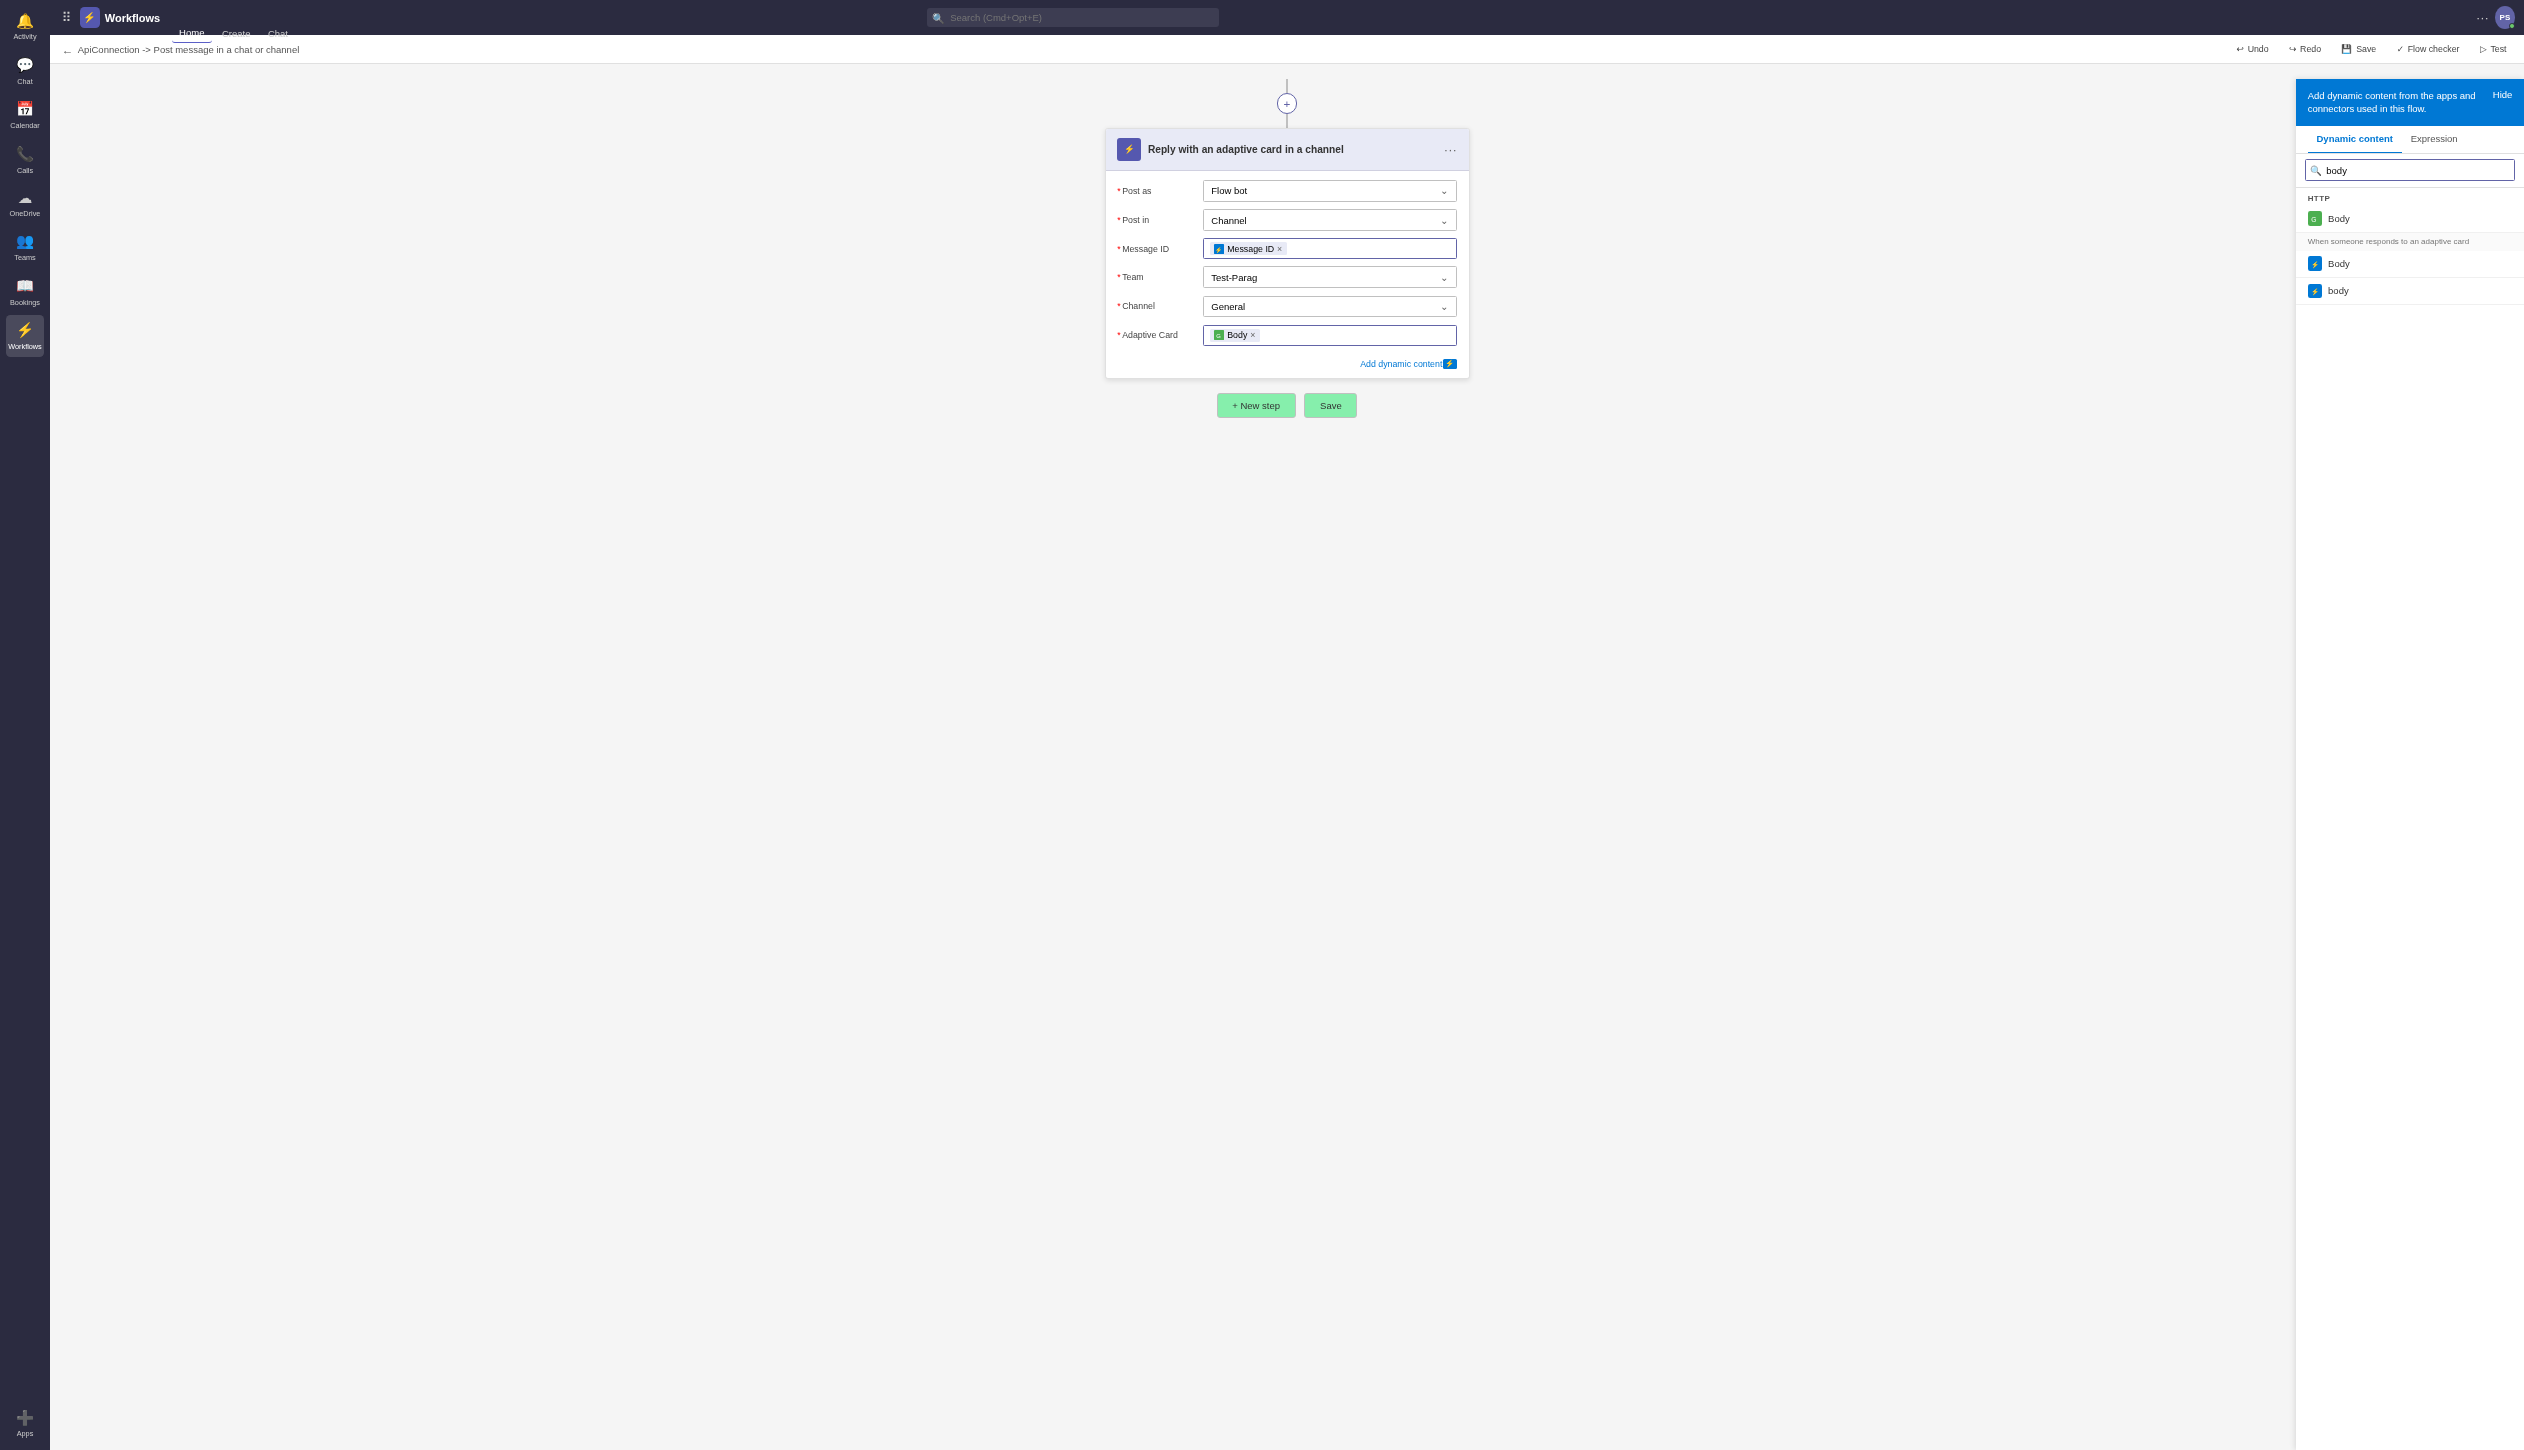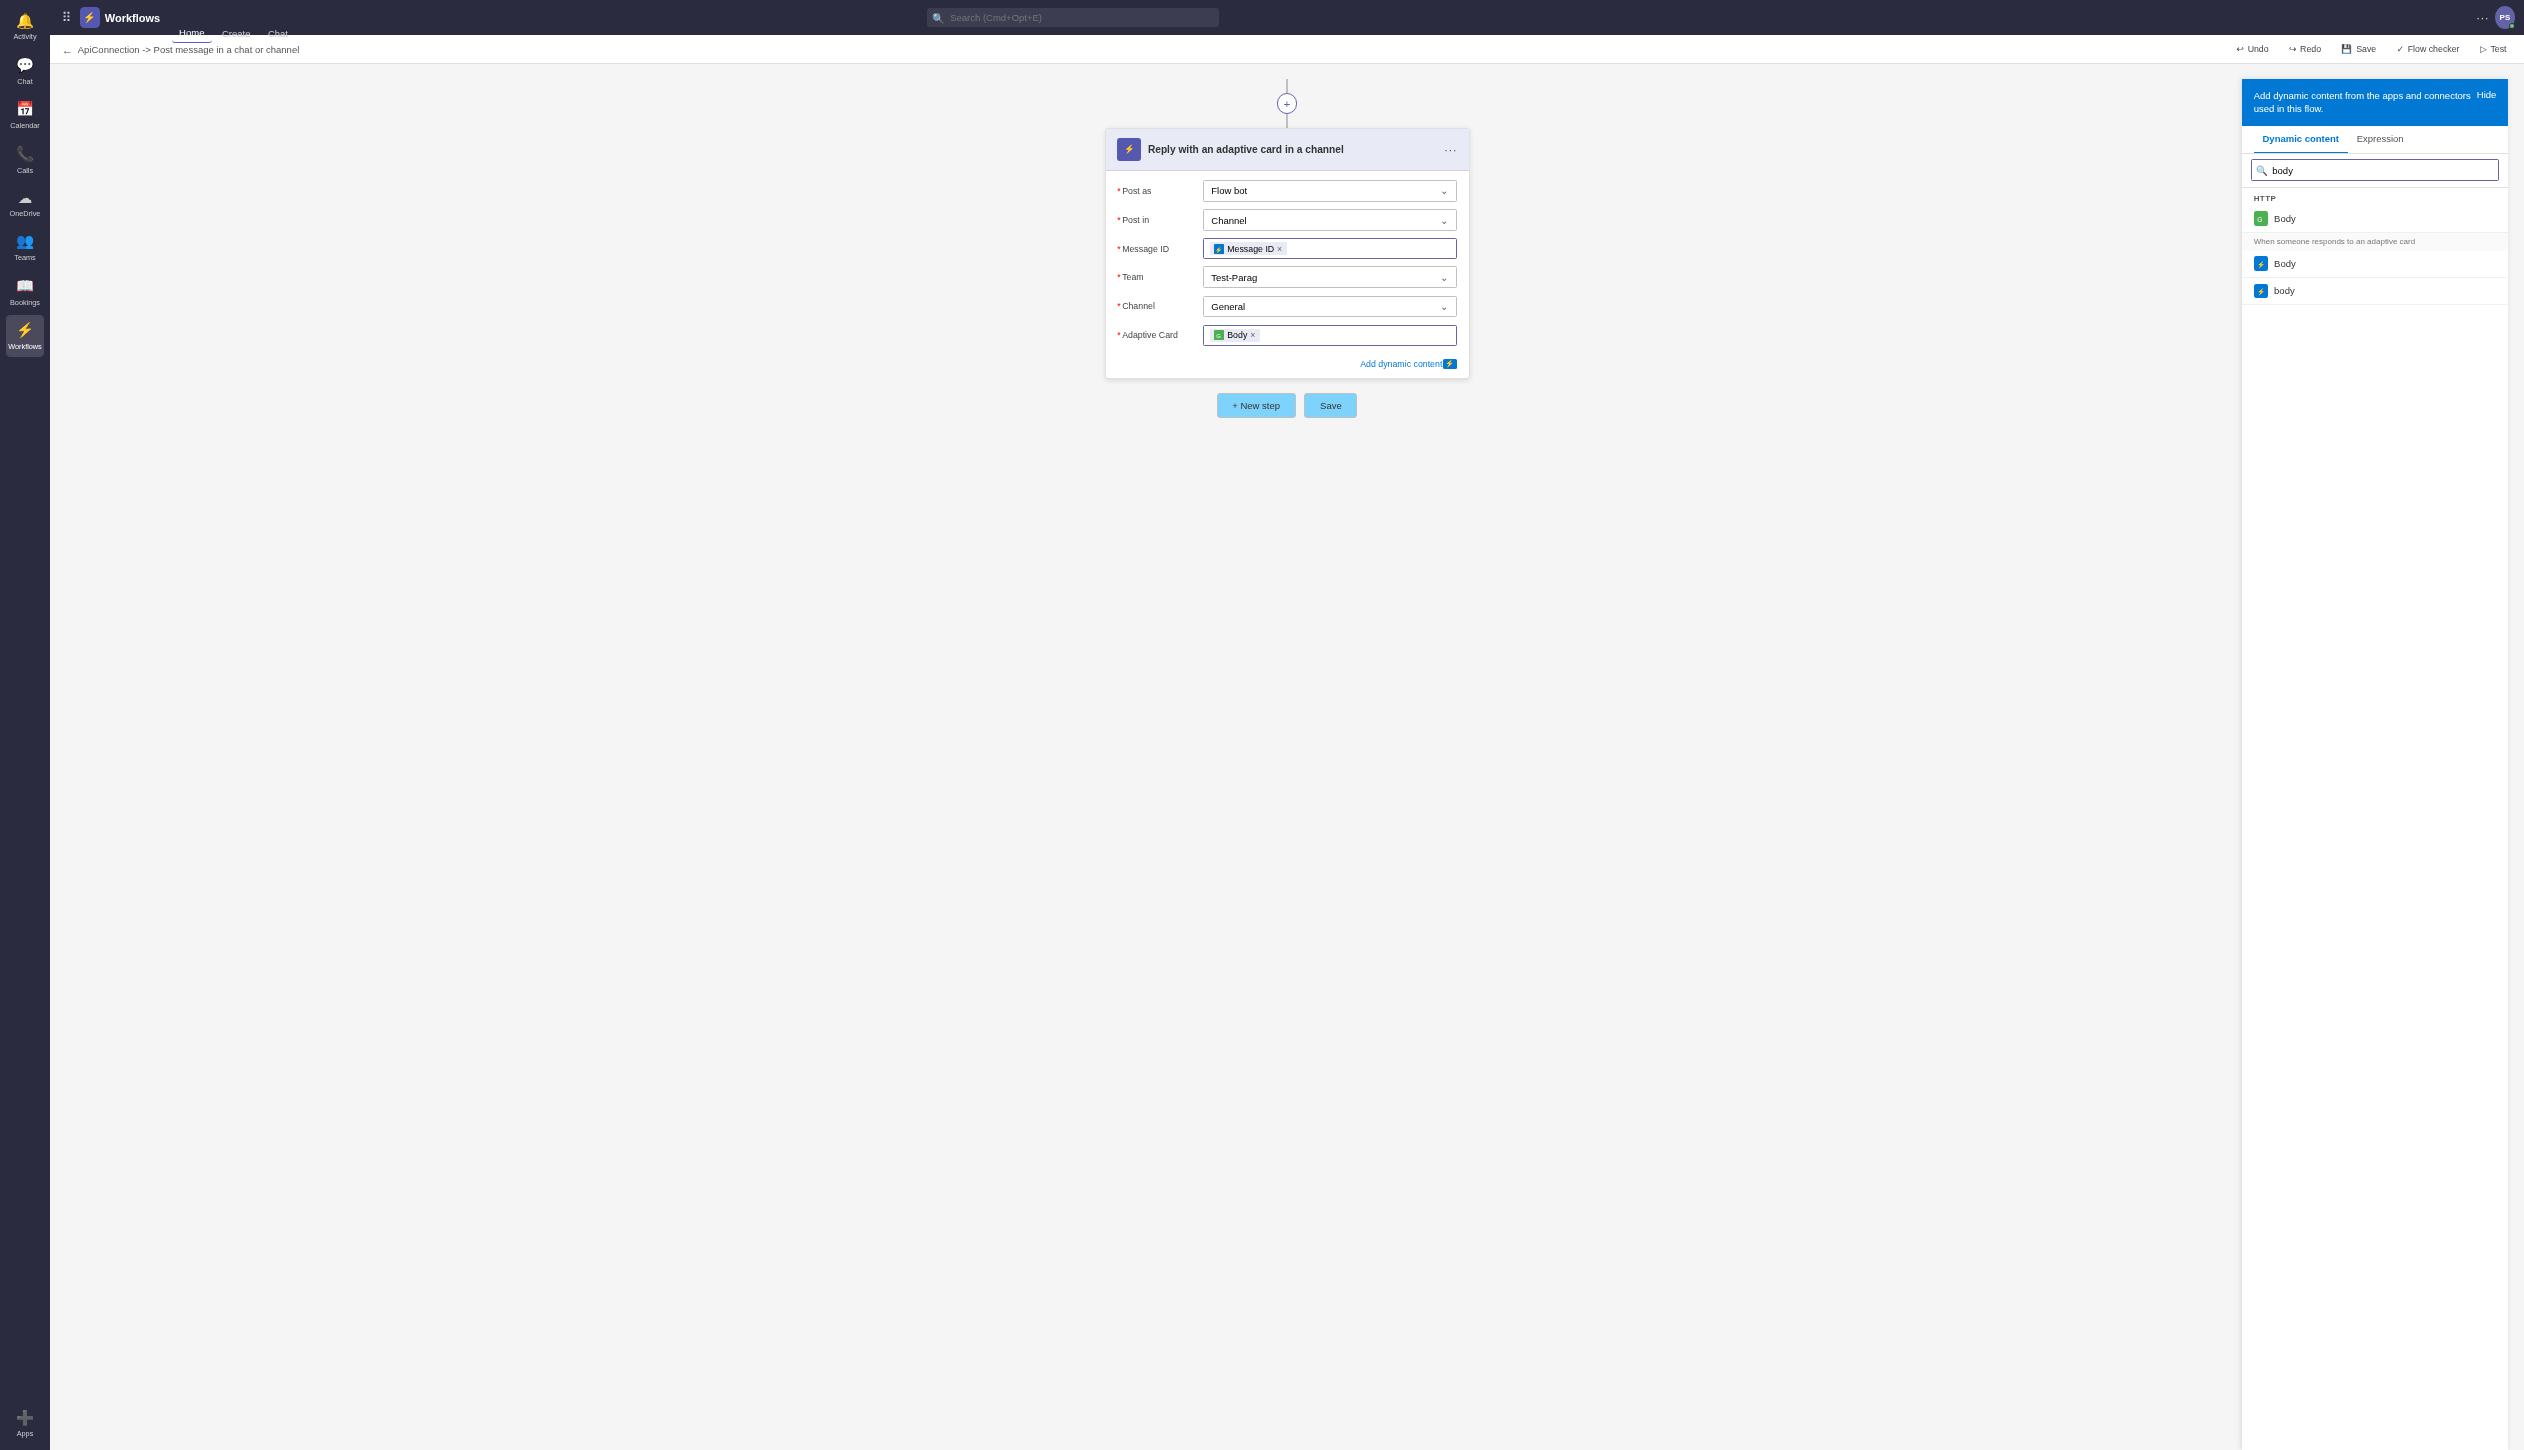--- a/index.html
+++ b/index.html
@@ -331,34 +331,34 @@
     }
 
     
     .canvas-actions {
       display: flex;
       gap: 8.8px;
       margin-top: 14.6px;
     }
     .btn-outline {
       border: 0.7px solid #c0c0c0;
-      background: #7dd3fc;
+      background: #86efac;
       padding: 5.8px 14.6px;
       border-radius: 2.9px;
       font-size: 9.5px;
       cursor: pointer;
       color: #333;
     }
 
     
     .dynamic-panel {
       position: absolute;
       top: 44px;
-      right: 16px;
-      width: 266px;
+      right: 0;
+      width: 228px;
       background: #fff;
       box-shadow: -1.5px 0 5.8px rgba(0,0,0,0.12);
       display: flex;
       flex-direction: column;
       height: calc(100% - 44px);
       z-index: 5;
     }
     .dynamic-panel-header {
       background: #0078d4;
       color: #fff;

